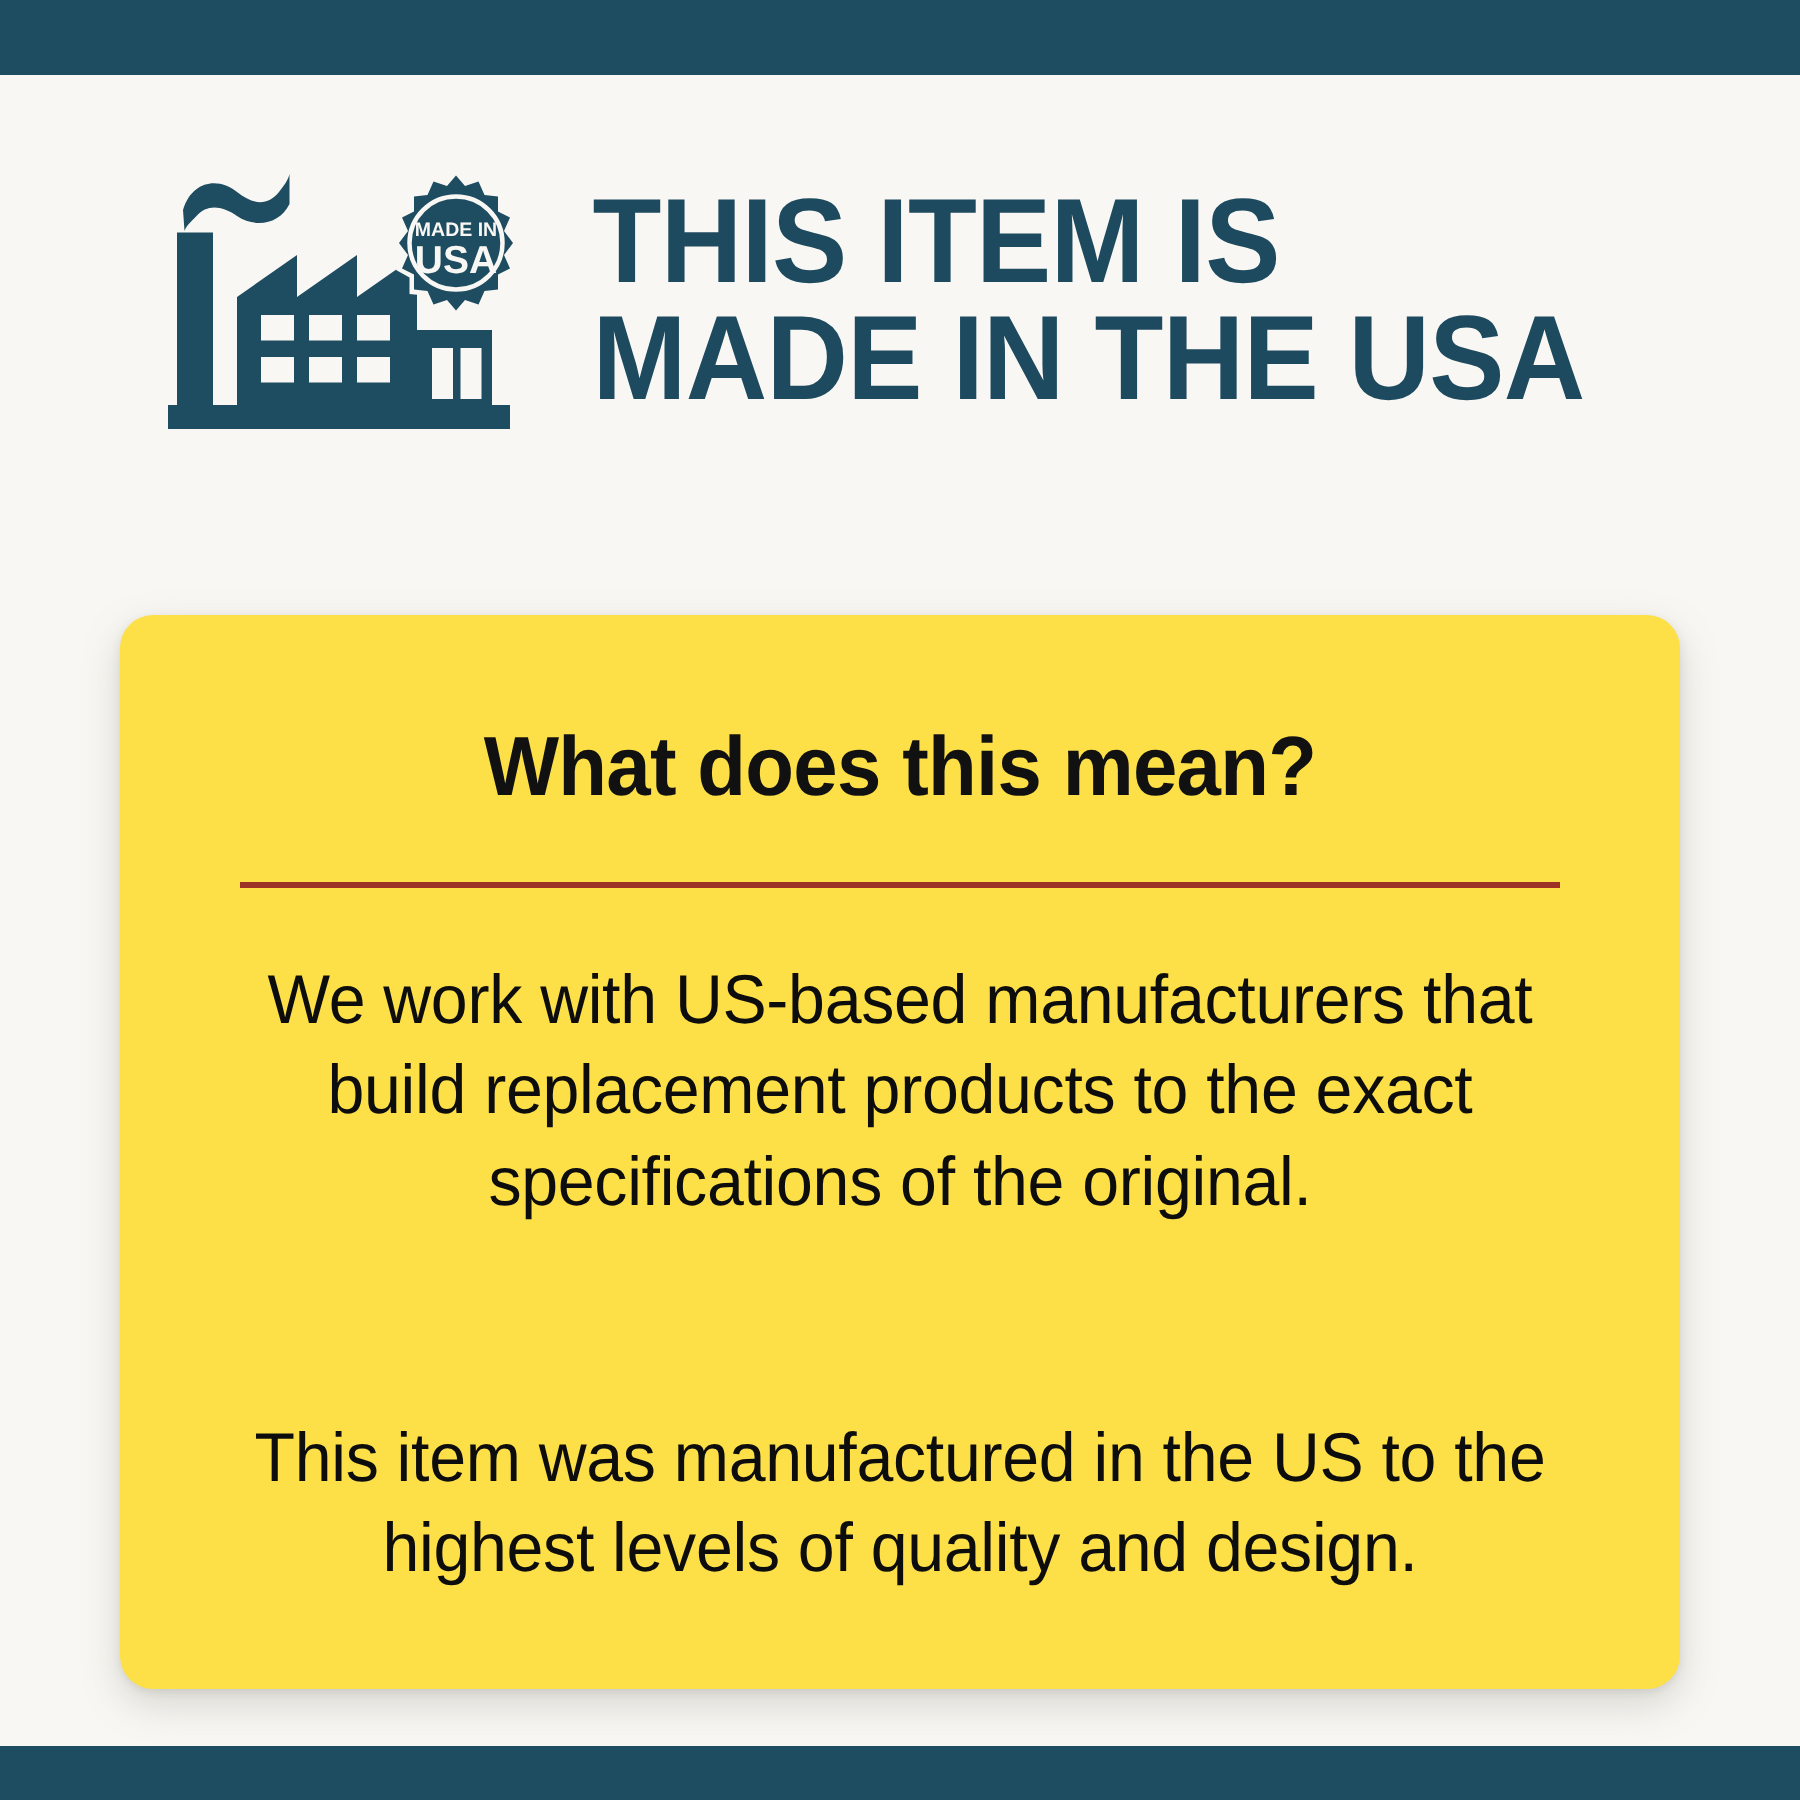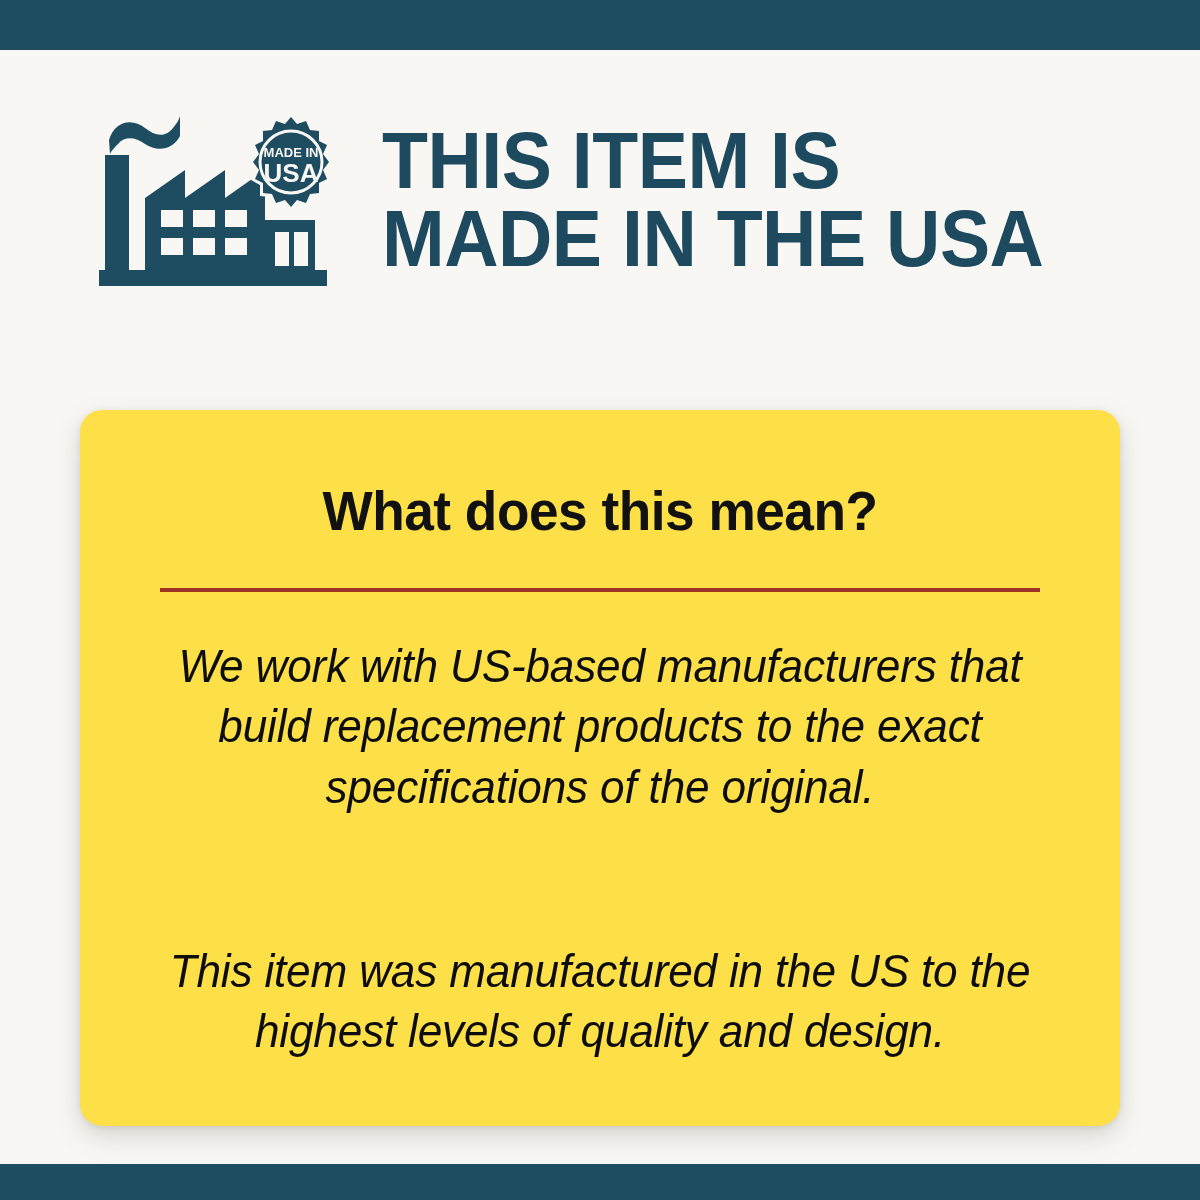--- a/index.html
+++ b/index.html
@@ -33,21 +33,21 @@
     left: 0;
     width: 1200px;
     height: 1114px;
     background: #f8f7f3;
   }
 
   
   .header {
     position: absolute;
     top: 55px;
-    left: 99px;
+    left: 112px;
     width: 1060px;
     height: 190px;
     display: flex;
     flex-direction: row;
     align-items: center;
   }
 
   .factory-icon {
     width: 235px;
     height: 180px;
@@ -101,21 +101,20 @@
     width: 880px;
     height: 4px;
     background: #9e3227;
   }
 
   .card-body {
     position: absolute;
     top: 226px;
     left: 60px;
     width: 920px;
-    font-style: italic;
   }
 
   .paragraph {
     margin: 0;
     text-align: center;
     color: #0d0d0d;
     font-family: "Liberation Sans Narrow", "Liberation Sans", sans-serif;
     font-size: 46px;
     line-height: 1.31;
     letter-spacing: -0.2px;

